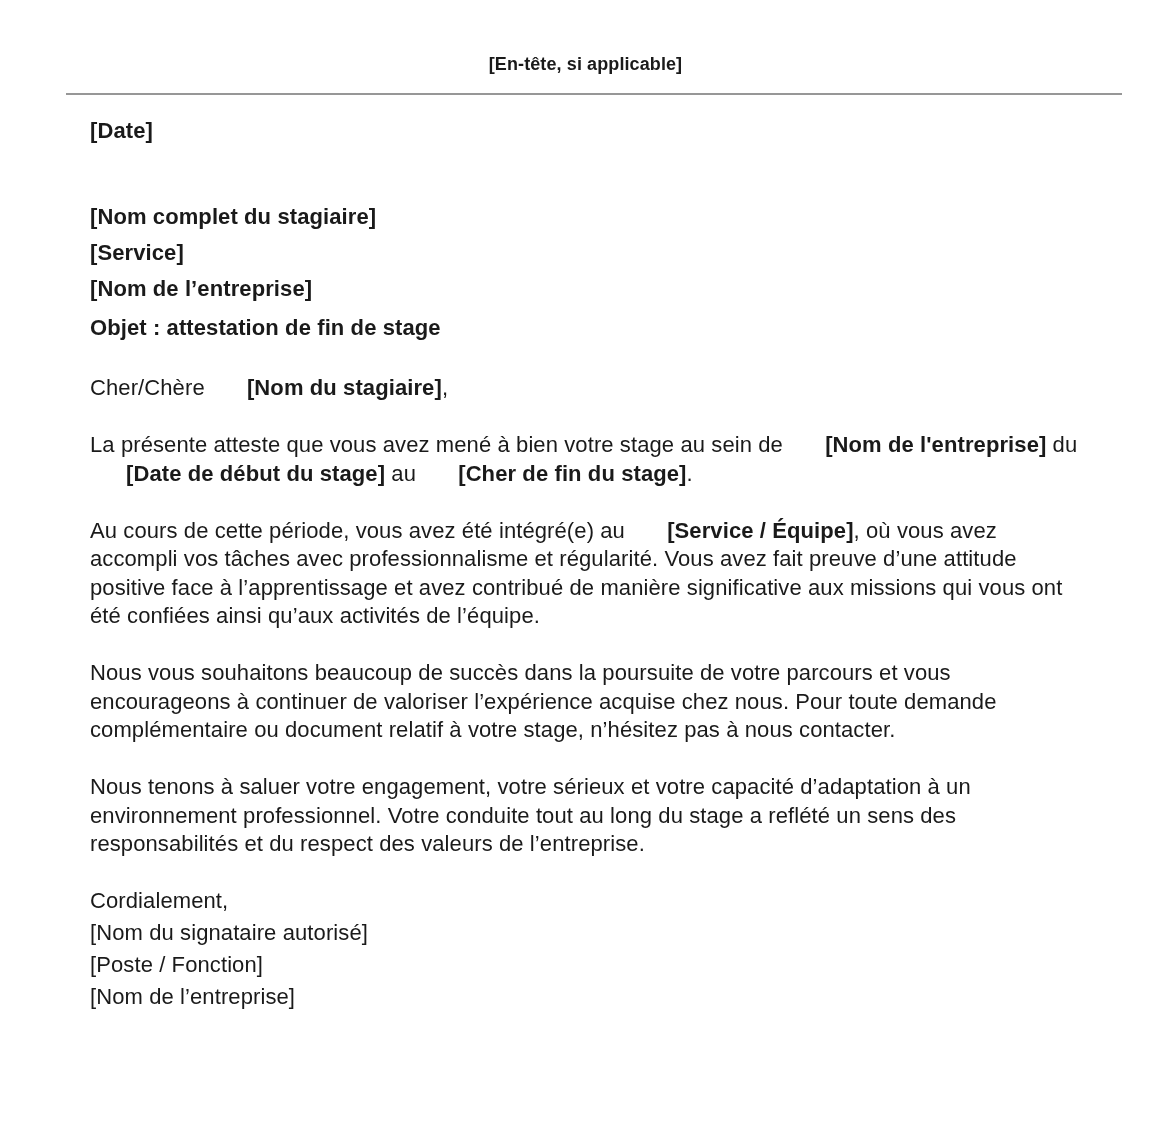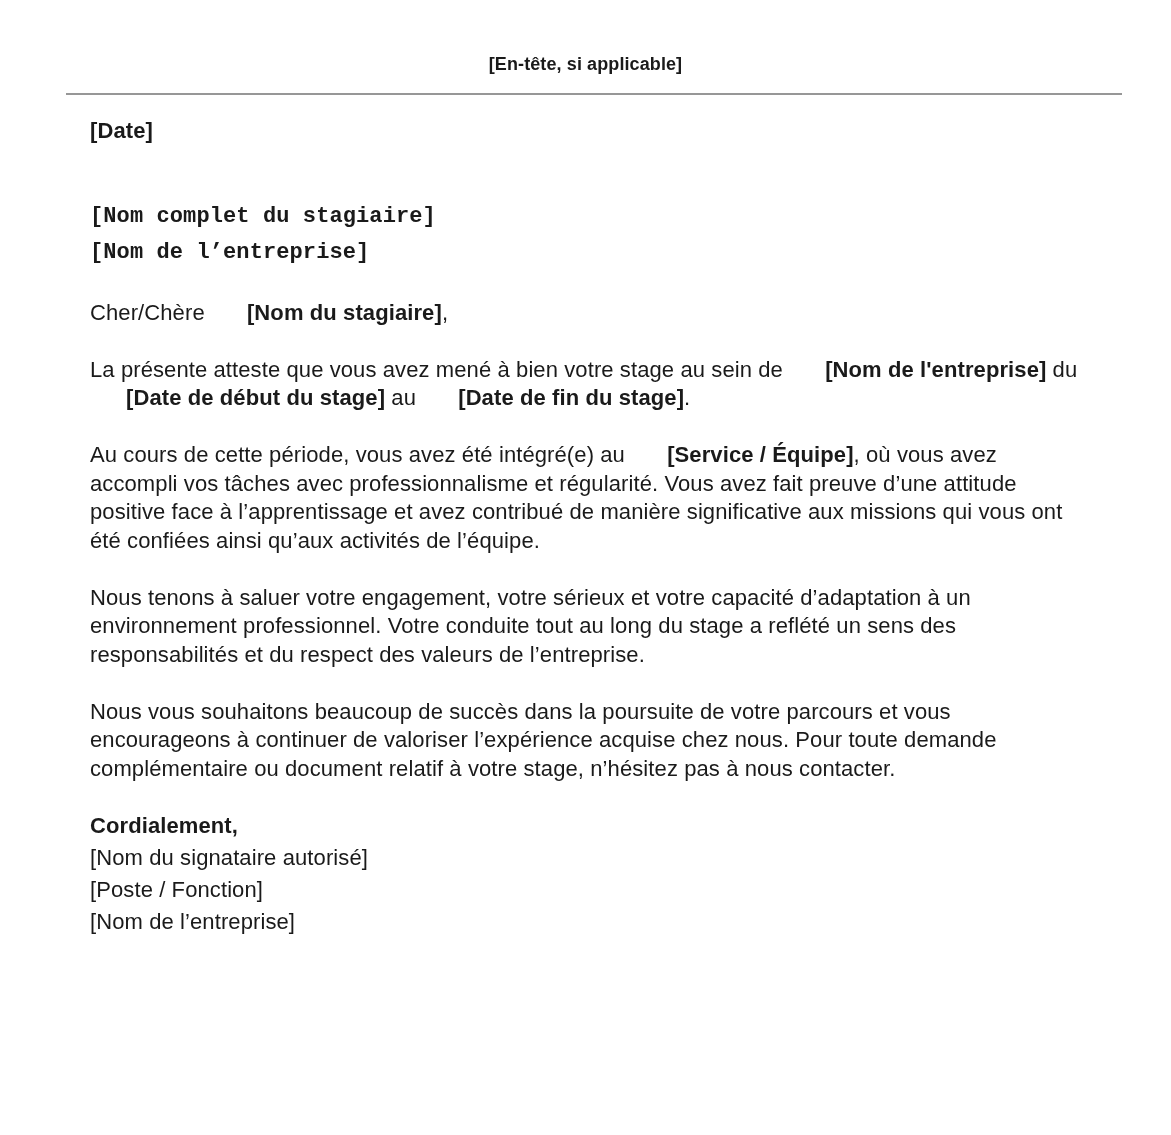--- a/index.html
+++ b/index.html
@@ -39,71 +39,72 @@
     letter-spacing: 0.1px;
   }
   .content p { margin: 0; }
   .date {
     font-weight: 700;
     margin: 0 0 57px 0 !important;
   }
   .addr p {
     font-weight: 700;
     margin: 0 0 7.5px 0 !important;
-    font-family: Liberation Mono, monospace;
   }
   .subject {
     font-weight: 700;
     margin-top: 11px !important;
   }
   .salutation {
     margin-top: 31.5px !important;
   }
   .para {
     margin-top: 28.5px !important;
   }
   strong { font-weight: 700; margin-left: 36px; }
   .closing { margin-top: 28.5px; }
-  .closing p { margin: 0 0 3.5px 0 !important; font-weight: bold; }
+  .closing p { margin: 0 0 3.5px 0 !important; }
   .closing p.sig { font-weight: 400; }
 </style>
 </head>
 <body>
 
 <div class="doc">
 
   <div class="letterhead">[En-tête, si applicable]</div>
 
   <hr class="divider">
 
   <div class="content">
 
     <p class="date">[Date]</p>
 
     <div class="addr">
 
         <p>[Nom complet du stagiaire]</p>
 
 
+        <p>[Service]</p>
 
         <p>[Nom de l’entreprise]</p>
       </div>
 
+    <p class="subject">Objet : attestation de fin de stage</p>
 
     <p class="salutation"><span>Cher/Chère </span><strong>[Nom du stagiaire]</strong><span>,</span></p>
 
     <div>
 
-        <p class="para"><span>La présente atteste que vous avez mené à bien votre stage au sein de </span><strong>[Nom de l'entreprise]</strong><span> du </span><strong>[Date de début du stage]</strong><span> au </span><strong>[Date de fin du stage]</strong><span>.</span></p>
+        <p class="para"><span>La présente atteste que vous avez mené à bien votre stage au sein de </span><strong>[Nom de l'entreprise]</strong><span> du </span><strong>[Date de début du stage]</strong><span> au </span><strong>[Cher de fin du stage]</strong><span>.</span></p>
 
         <p class="para"><span>Au cours de cette période, vous avez été intégré(e) au </span><strong>[Service / Équipe]</strong><span>, où vous avez accompli vos tâches avec professionnalisme et régularité. Vous avez fait preuve d’une attitude positive face à l’apprentissage et avez contribué de manière significative aux missions qui vous ont été confiées ainsi qu’aux activités de l’équipe.</span></p>
 
+        <p class="para"><span>Nous vous souhaitons beaucoup de succès dans la poursuite de votre parcours et vous encourageons à continuer de valoriser l’expérience acquise chez nous. Pour toute demande complémentaire ou document relatif à votre stage, n’hésitez pas à nous contacter.</span></p>
+
         <p class="para"><span>Nous tenons à saluer votre engagement, votre sérieux et votre capacité d’adaptation à un environnement professionnel. Votre conduite tout au long du stage a reflété un sens des responsabilités et du respect des valeurs de l’entreprise.</span></p>
-
-        <p class="para"><span>Nous vous souhaitons beaucoup de succès dans la poursuite de votre parcours et vous encourageons à continuer de valoriser l’expérience acquise chez nous. Pour toute demande complémentaire ou document relatif à votre stage, n’hésitez pas à nous contacter.</span></p>
       </div>
 
     <div class="closing">
       <p>Cordialement,</p>
       <div>
 
           <p class="sig">[Nom du signataire autorisé]</p>
 
           <p class="sig">[Poste / Fonction]</p>
 

